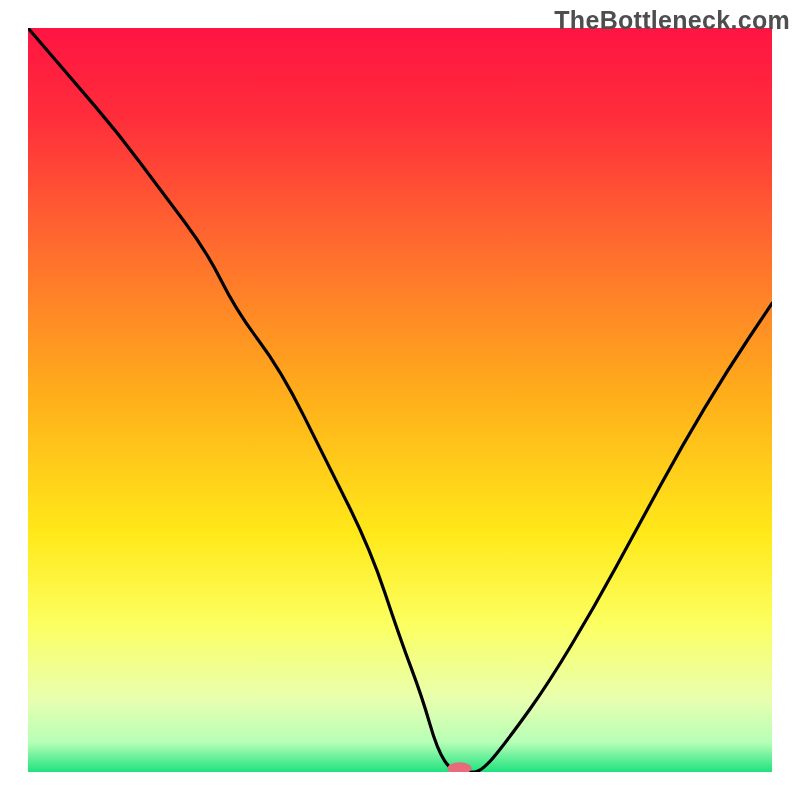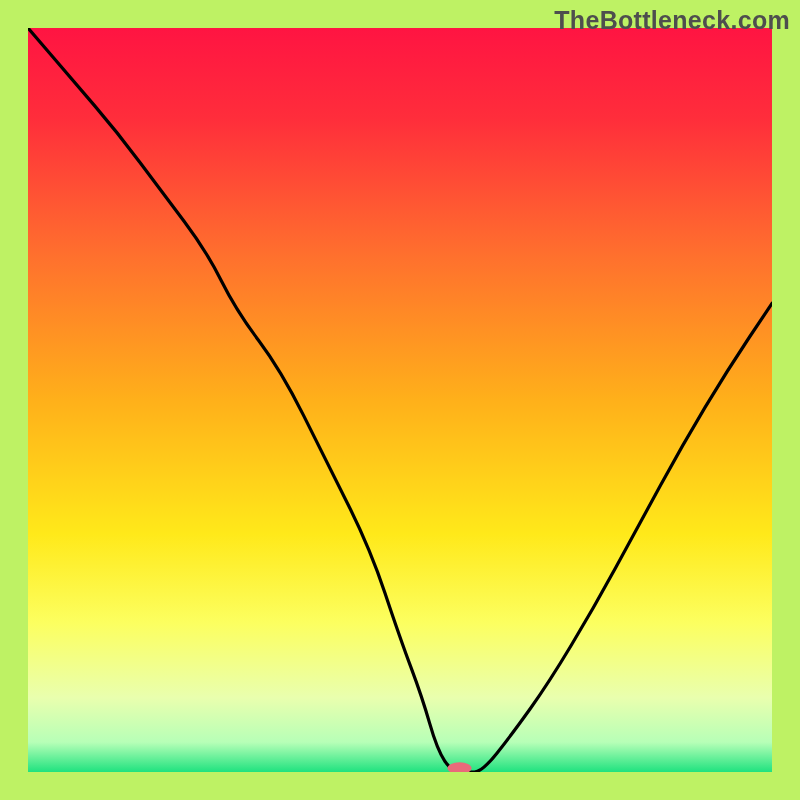--- a/index.html
+++ b/index.html
@@ -8,21 +8,21 @@
     width: 800px;
     height: 800px;
     overflow: hidden;
     background: #000;
     font-family: Arial, Helvetica, sans-serif;
   }
   .frame {
     position: relative;
     width: 800px;
     height: 800px;
-    background: #bef264;
+    background: #ffffff;
     text-align: center;
   }
   .plot-area {
     position: absolute;
     left: 28px;
     top: 28px;
     width: 744px;
     height: 744px;
     overflow: hidden;
   }

